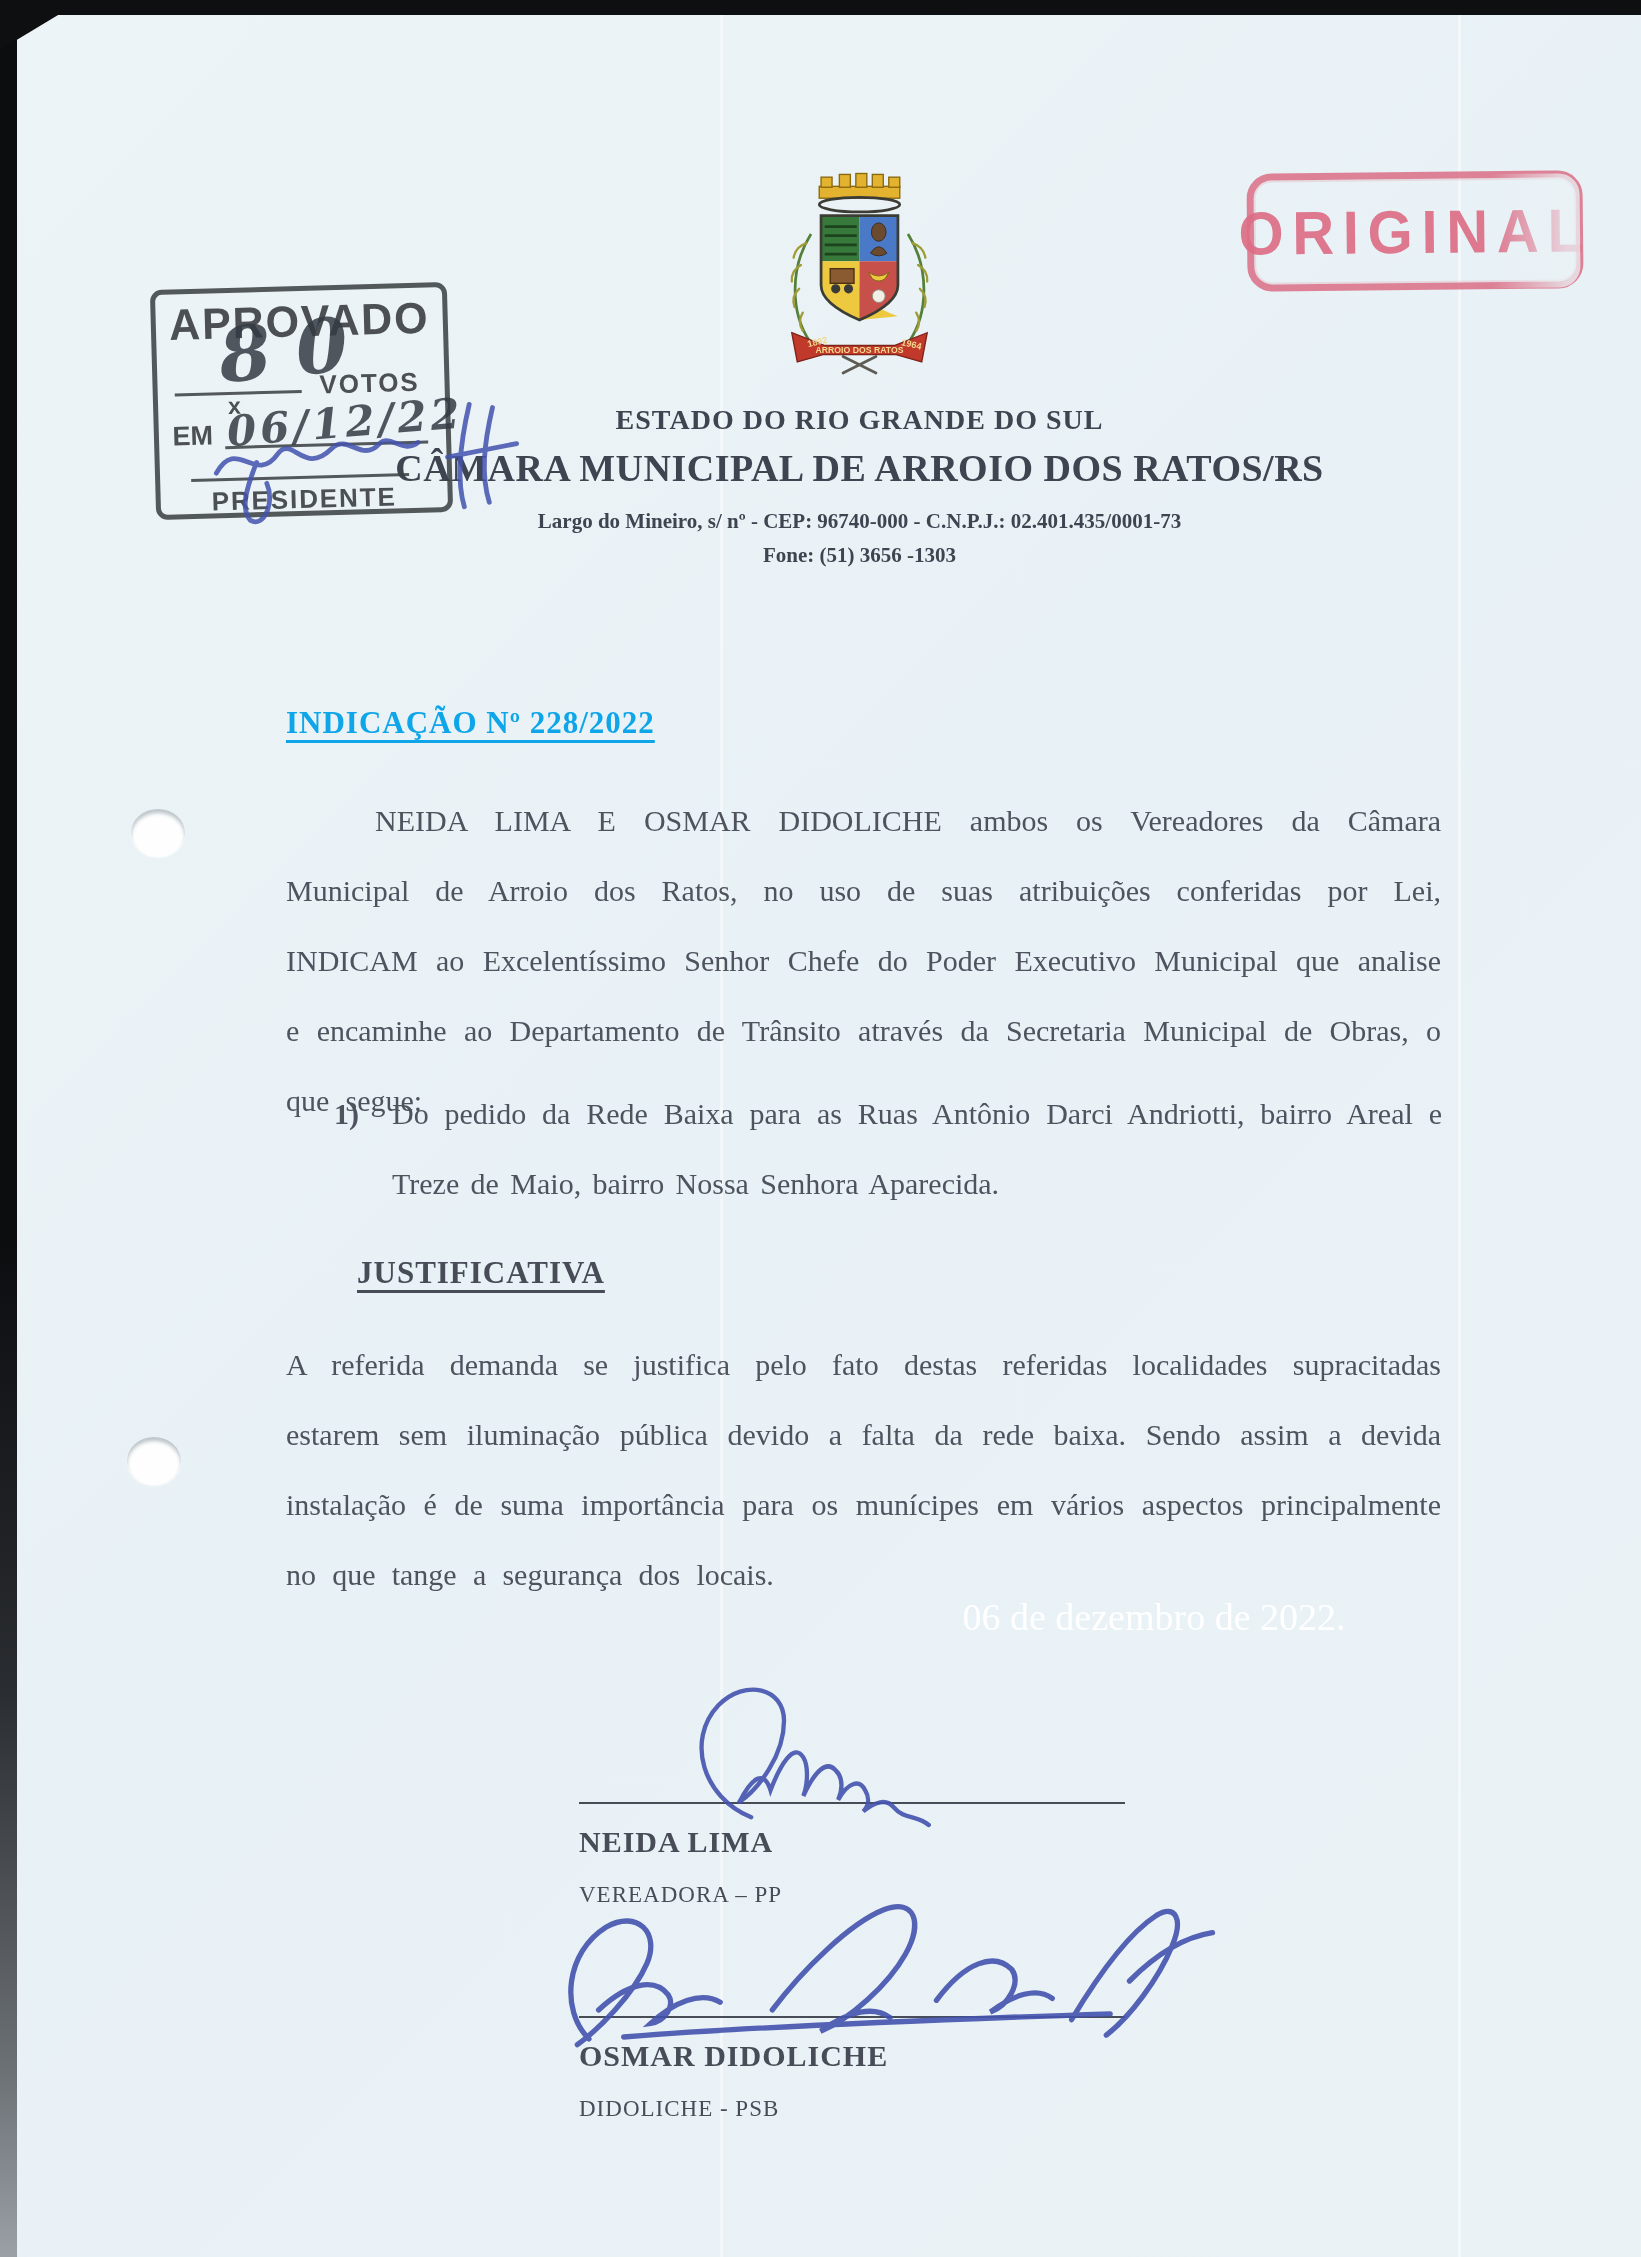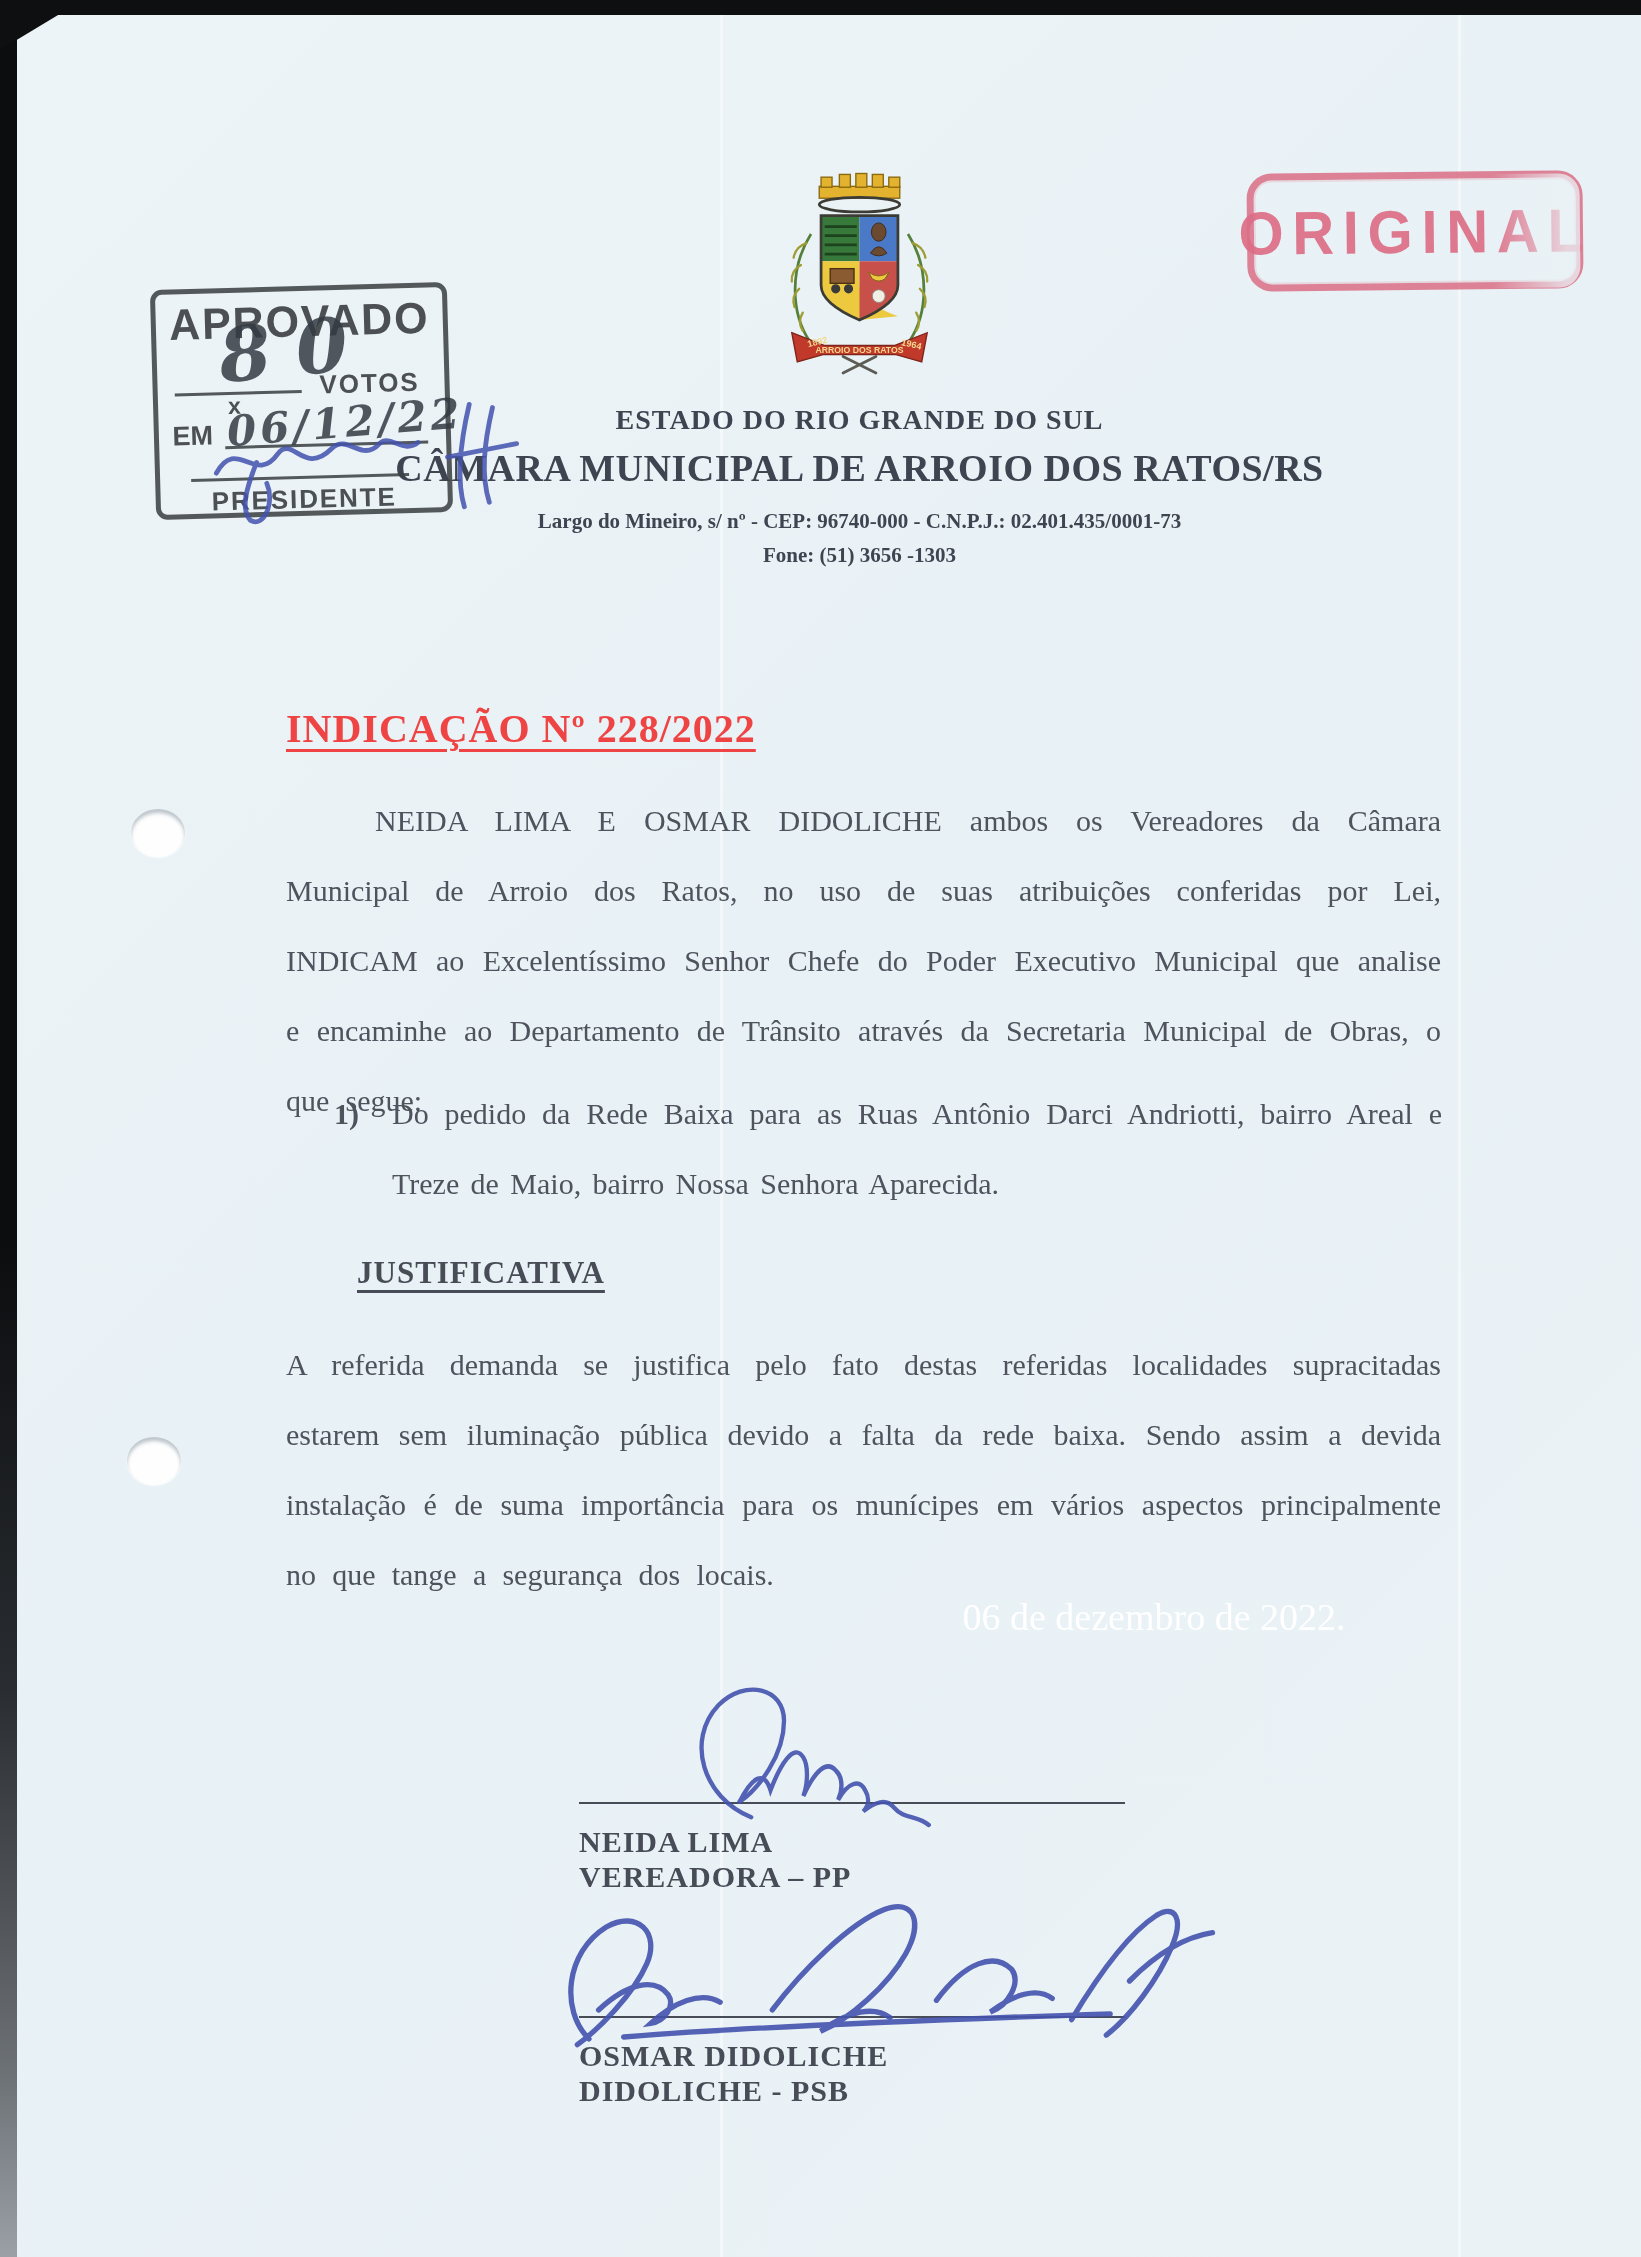--- a/index.html
+++ b/index.html
@@ -73,42 +73,42 @@
     letter-spacing:3.9px; transform:rotate(-3deg); white-space:nowrap; z-index:4; }
   .sa-sig-svg { position:absolute; left:39px; top:116px; z-index:4; overflow:visible; }
 
   
   .hdr { position:absolute; left:290px; width:1139px; text-align:center; color:#3e4450; z-index:2; }
   .hdr-state  { top:404px; font-size:28px; font-weight:bold; letter-spacing:1px; }
   .hdr-chamber{ top:446px; font-size:38px; font-weight:bold; letter-spacing:0.5px; }
   .hdr-addr   { top:504px; font-size:21px; font-weight:bold; line-height:34px; }
 
   
-  .doc-title { position:absolute; left:286px; top:705px; font-size:40px; font-weight:bold;
-    color:#ef4444; text-decoration:underline; text-underline-offset:6.8px;
+  .doc-title { position:absolute; left:286px; top:705px; font-size:31px; font-weight:bold;
+    color:#0ea5e9; text-decoration:underline; text-underline-offset:6.8px;
     text-decoration-thickness:2.9px; letter-spacing:1px; z-index:2; }
   .body-text { color:#4e535e; font-size:30px; line-height:70px; text-align:justify;
     word-spacing:8.7px; z-index:2; }
   .para1 { position:absolute; left:286px; top:786px; width:1155px; text-indent:89px; }
   .list-item { position:absolute; left:334px; top:1079px; width:1108px; z-index:2;
     display:flex; color:#4e535e; font-size:30px; line-height:70px; }
   .li-num { width:58px; font-weight:bold; flex:none; }
   .li-text { text-align:justify; word-spacing:3.9px; }
   .just-title { position:absolute; left:357px; top:1255px; font-size:31px; font-weight:bold;
     color:#474c57; text-decoration:underline; text-underline-offset:6.8px;
     text-decoration-thickness:2.9px; letter-spacing:1px; z-index:2; }
   .para2 { position:absolute; left:286px; top:1330px; width:1155px; }
   .doc-date { position:absolute; left:869px; top:1595px; width:570px; text-align:center;
     color:#ffffff; font-size:38px; z-index:2; }
 
   
   .sigblock { position:absolute; text-align:left; color:#474c57; z-index:2; }
   .sig-line { border-bottom:2.9px solid #474c57; height:0; }
   .sig-name { font-size:30px; font-weight:bold; letter-spacing:1px; margin-top:21px; }
-  .sig-role { font-size:30px; font-weight:bold; letter-spacing:1px; margin-top:1px; }
+  .sig-role { font-size:23px; font-weight:normal; letter-spacing:1px; margin-top:23px; }
   .sig-svg { position:absolute; overflow:visible; z-index:3; }
 </style>
 </head>
 <body>
 
 <div id="scan">
   <div id="page"></div>
   <div class="crease" style="left:720px"></div>
   <div class="crease" style="left:1458px"></div>
   <div class="punch-hole" style="left:131px; top:809px"></div>

